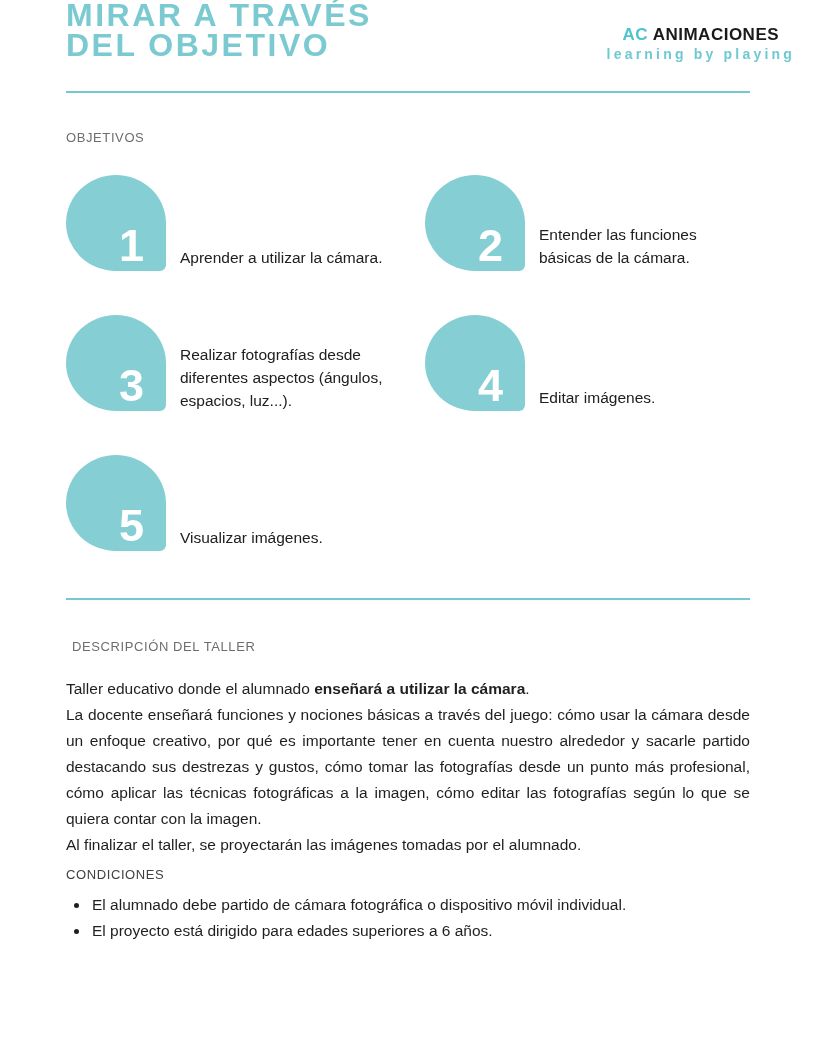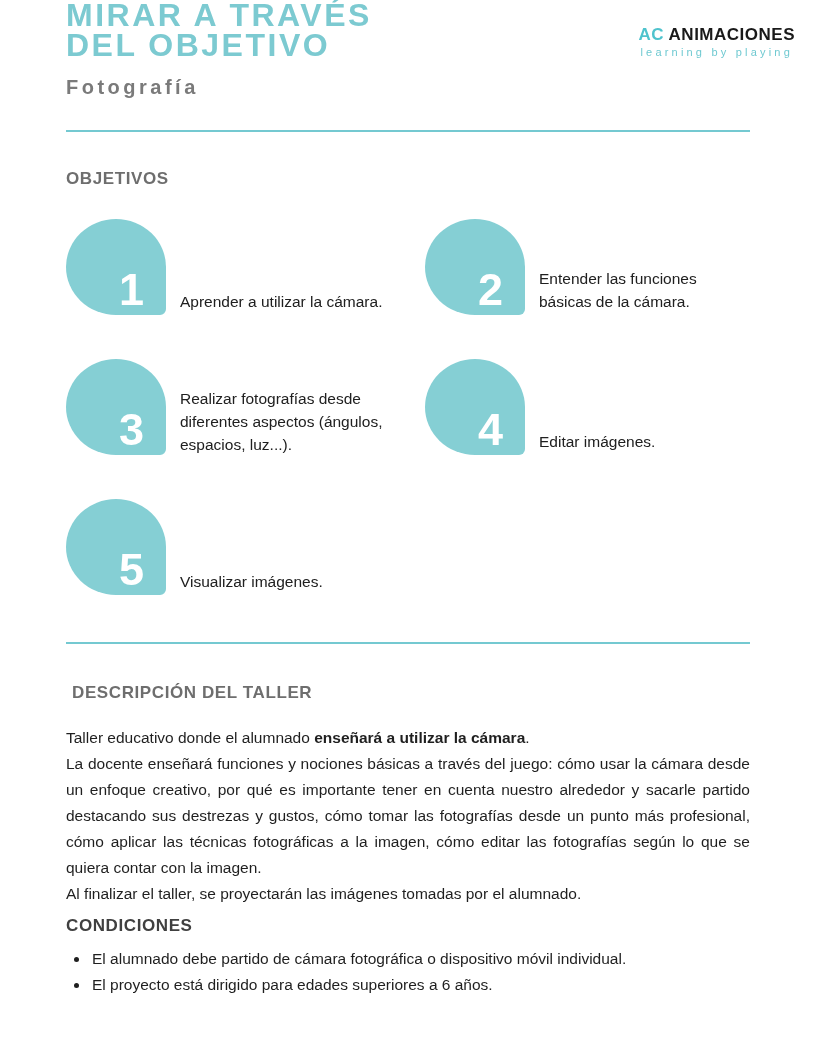--- a/index.html
+++ b/index.html
@@ -11,30 +11,30 @@
     color: #202020;
     position: relative;
     overflow: hidden;
   }
   .page { position: relative; width: 816px; height: 1056px; padding: 0 66px; }
 
   
   .logo { position: absolute; top: 26px; right: 21px; text-align: center; line-height: 1; }
   .logo-word { font-size: 17px; font-weight: bold; letter-spacing: 0.5px; color: #1a1a1a; white-space: nowrap; }
   .logo-ac { color: #4fc3cd; }
-  .logo-tagline { margin-top: 4px; font-size: 11px; font-weight: normal; letter-spacing: 3.2px; color: #6fc9d1; white-space: nowrap; }
+  .logo-tagline { margin-top: 4px; font-size: 14px; font-weight: bold; letter-spacing: 3.2px; color: #6fc9d1; white-space: nowrap; }
 
   
   .title { font-size: 32px; line-height: 30px; font-weight: bold; letter-spacing: 2.5px; color: #7ccad1; }
   .subtitle { margin-top: 16px; font-size: 20px; font-weight: bold; letter-spacing: 3.5px; color: #7a7a7a; }
   .rule { border: none; border-top: 2px solid #74c9d1; margin: 0; }
   .rule-1 { margin-top: 31px; }
   .rule-2 { margin-top: 46px; }
 
-  .section-heading { font-size: 17px; font-weight: bold; letter-spacing: 0.6px; color: #6e6e6e; }
+  .section-heading { font-size: 13px; font-weight: normal; letter-spacing: 0.6px; color: #6e6e6e; }
   .objectives-heading { margin-top: 37px; }
 
   
   .objectives-grid {
     display: grid;
     grid-template-columns: 359px 1fr;
     grid-template-rows: 97px 97px 97px;
     row-gap: 43px;
     margin-top: 30px;
   }
@@ -75,21 +75,20 @@
       <span class="logo-ac">AC</span>
       <span class="logo-rest">ANIMACIONES</span>
     </div>
     <div class="logo-tagline">learning by playing</div>
   </div>
 
   <div class="title">
     <div>MIRAR A TRAVÉS</div>
     <div>DEL OBJETIVO</div>
   </div>
-  <div class="subtitle">Fotografía</div>
 
   <hr class="rule rule-1">
 
   <div class="section-heading objectives-heading">OBJETIVOS</div>
 
   <div class="objectives-grid">
 
     <div class="objective obj-1">
       <div class="drop">
         <span class="drop-num">1</span>

